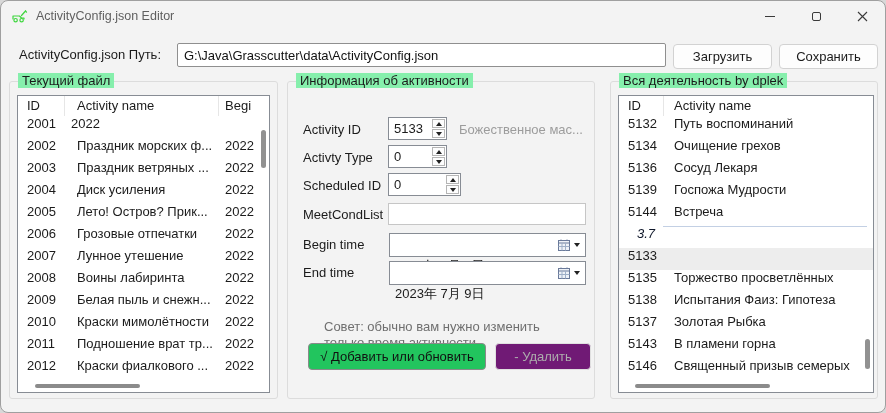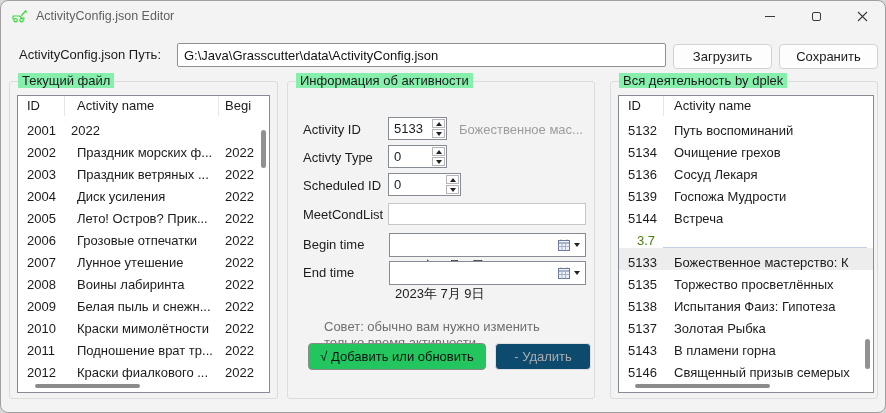--- a/index.html
+++ b/index.html
@@ -47,28 +47,28 @@
   .lv-header{ display:flex; height:20px; line-height:20px; background:#fff; }
   .lhc{ white-space:nowrap; overflow:hidden; }
   .lhc0{ width:47px; padding-left:9px; border-right:1px solid #e6e6e6; }
   .lhc1{ width:154px; padding-left:12px; border-right:1px solid #e6e6e6; }
   .lhc2{ flex:1; padding-left:6px; }
   .rhc0{ width:45px; padding-left:9px; border-right:1px solid #e6e6e6; }
   .rhc1{ flex:1; padding-left:10px; }
   .lv-body{ overflow:hidden; }
   .lv-body.left{ height:267px; }
   .lv-body.right{ height:267px; }
-  .lrow,.rrow,.grow{ display:flex; height:22px; align-items:flex-end; }
+  .lrow,.rrow,.grow{ display:flex; height:22px; align-items:flex-start; }
   .lc0{ width:47px; padding-left:9px; }
   .lc1{ width:154px; padding-left:12px; white-space:nowrap; overflow:hidden; }
   .lc2{ flex:1; padding-left:6px; white-space:nowrap; overflow:hidden; }
   .rc0{ width:45px; padding-left:9px; }
   .rc1{ flex:1; padding-left:10px; white-space:nowrap; overflow:hidden; }
   .rrow.selected{ background:#ededed; }
-  .grp-label{ padding-left:18px; color:#4d7c0f; }
+  .grp-label{ padding-left:18px; color:#0f172a;font-style:italic; }
   .grp-line{ flex:1; height:1px; background:#c3d0e4; margin:0 6px 0 8px; }
   
   .vscroll{ position:absolute; top:21px; bottom:12px; right:0; width:12px; }
   .vthumb{ position:absolute; right:3px; width:5px; border-radius:3px; background:#919191; }
   .vthumb.left{ top:13px; height:38px; }
   .vthumb.right{ top:222px; height:30px; }
   .hscroll{ position:absolute; left:0; right:12px; bottom:0; height:11px; }
   .hthumb{ position:absolute; bottom:4px; height:4px; border-radius:2px; background:#8b8b8b; }
   .hthumb.left{ left:17px; width:105px; }
   .hthumb.right{ left:16px; width:135px; }
@@ -91,21 +91,21 @@
   }
   .dp-begin{ top:232px; } .dp-end{ top:260px;gap:20px; }
   .dp-text{ flex:1; white-space:nowrap; overflow:hidden;margin-top:41px; }
   .dp-icons{ display:flex; align-items:center; gap:3px; }
   .hint{ position:absolute; left:323px; top:318px; width:250px; color:#6f6f6f; line-height:16px; }
   .mid-btn{
     position:absolute; top:342px; height:27px; border-radius:4px;
     font:13px "Liberation Sans", sans-serif; display:flex; align-items:center; justify-content:center;
   }
   .btn-add{ left:307px; width:178px; background:#22c55e; border:1px solid #8a8a8a; color:#111; }
-  .btn-del{ left:494px; width:96px; background:#0c4a6e; border:1px solid #e0e0e0; color:#adadad; }
+  .btn-del{ left:494px; width:96px; background:#701a75; border:1px solid #e0e0e0; color:#adadad; }
 </style>
 </head>
 <body>
 
 <div class="window">
 
   <div class="titlebar">
     <svg class="app-icon" width="17" height="16" viewBox="0 0 17 16">
       <g fill="none" stroke="#3ed63e" stroke-width="1.2" stroke-linecap="round" stroke-linejoin="round">
         <path d="M2 11 L2 8 L8.5 8 L10.5 10 L13 10 L13 11"></path>
@@ -328,21 +328,20 @@
         <div class="rrow">
           <span class="rc0">5144</span>
           <span class="rc1">Встреча</span>
         </div>
         <div class="grow">
           <span class="grp-label">3.7</span>
           <i class="grp-line"></i>
         </div>
         <div class="rrow selected">
           <span class="rc0">5133</span>
-          <span class="rc1">Божественное мастерство: К</span>
         </div>
         <div class="rrow">
           <span class="rc0">5135</span>
           <span class="rc1">Торжество просветлённых</span>
         </div>
         <div class="rrow">
           <span class="rc0">5138</span>
           <span class="rc1">Испытания Фаиз: Гипотеза</span>
         </div>
         <div class="rrow">

